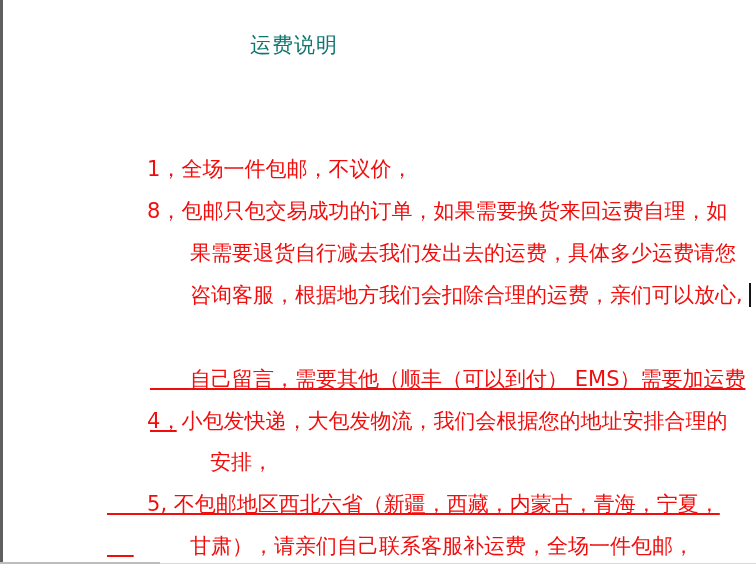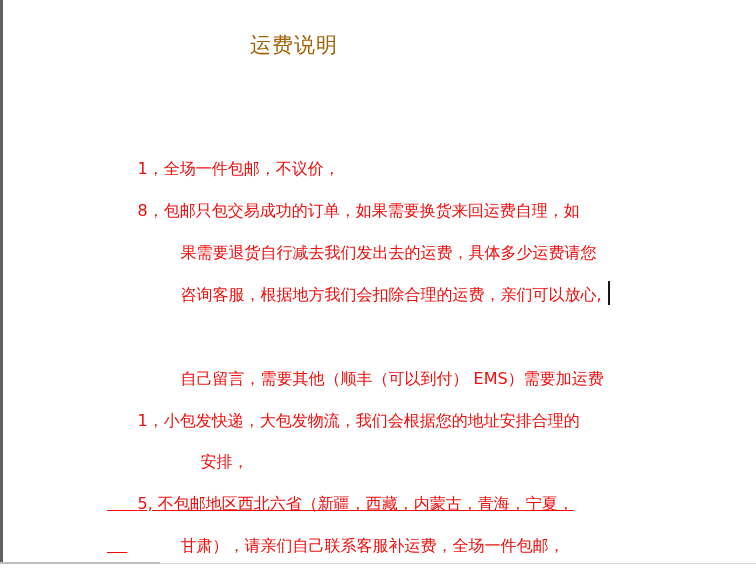--- a/index.html
+++ b/index.html
@@ -48,40 +48,40 @@
     width: 756px;
     height: 563px;
     cursor: text;
   }
   .doc-title {
     position: absolute;
     top: 24px;
     left: 250px;
     font-size: 21px;
     line-height: 42px;
-    color: #a16207;
+    color: #0f766e;
     letter-spacing: 1px;
     white-space: pre;
   }
   .line {
     position: absolute;
-    font-size: 16px;
+    font-size: 21px;
     line-height: 42px;
     color: #f20d0d;
     white-space: pre;
   }
   .indent-0 { left: 107px; }
   .indent-1 { left: 150px; }
   .indent-2 { left: 170px; }
   .t0 { top: 106px; }
   .t1 { top: 148px; }
   .t2 { top: 190px; }
   .t3 { top: 232px; }
   .t4 { top: 274px; }
-  .t5 { top: 316px; }
+  .t5 { top: 316px; text-decoration: underline; }
   .t6 { top: 358px; }
   .t7 { top: 399px; }
   .t8 { top: 441px; text-decoration: underline; }
   .t9 { top: 483px; }
   .caret {
     display: inline-block;
     width: 2px;
     height: 24px;
     background: #151515;
     vertical-align: -5px;
@@ -112,21 +112,21 @@
     <div class="line indent-1 t2">
       <span>果需要退货自行减去我们发出去的运费，具体多少运费请您</span>
     </div>
 
 
     <div class="line indent-1 t5">
       <span>自己留言，需要其他（顺丰（可以到付） EMS）需要加运费</span>
     </div>
 
     <div class="line indent-0 t6">
-      <span>1，小包发快递，大包发物流，我们会根据您的地址安排合理的</span>
+      <span>4，小包发快递，大包发物流，我们会根据您的地址安排合理的</span>
     </div>
 
     <div class="line indent-2 t7">
       <span>安排，</span>
     </div>
 
     <div class="line indent-0 t8">
       <span>5, 不包邮地区西北六省（新疆，西藏，内蒙古，青海，宁夏，</span>
     </div>
 

